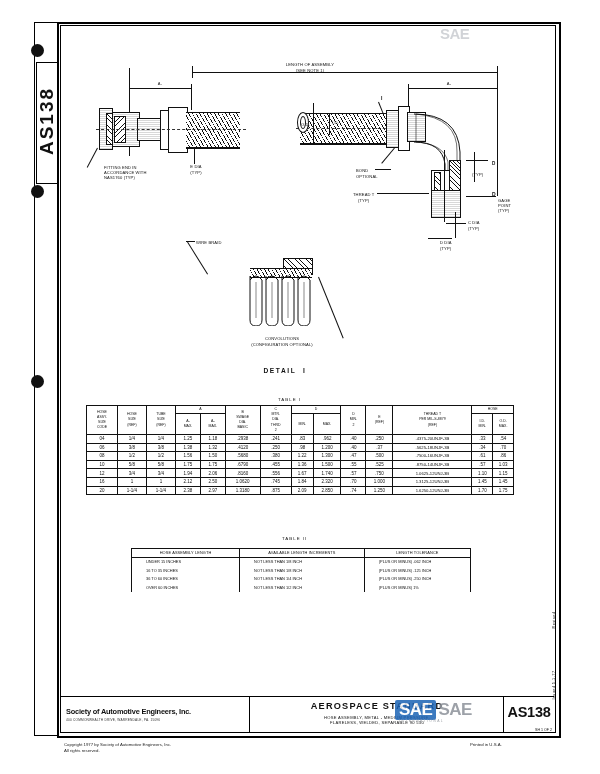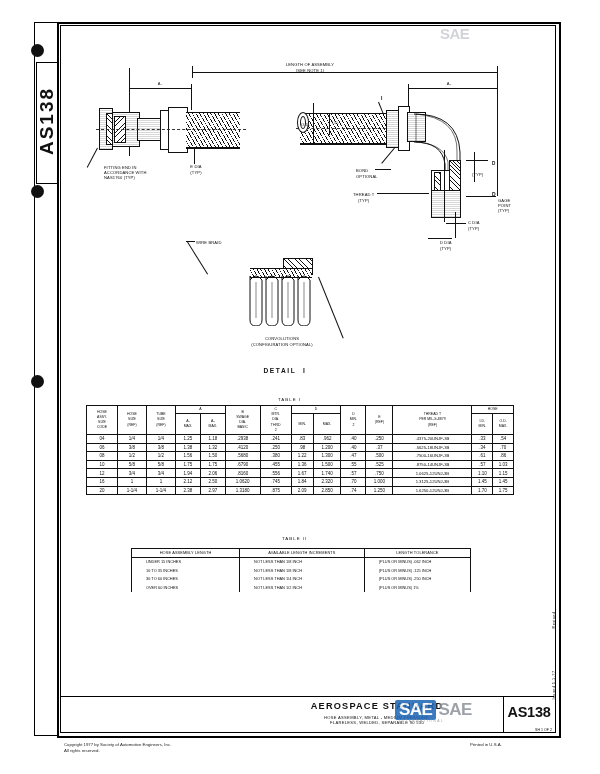--- a/index.html
+++ b/index.html
@@ -533,20 +533,24 @@
             <td class="colbox">(PLUS OR MINUS)  1%</td>
           </tr>
         </tbody>
     </table>
   </div>
 
   <div class="rmargin" style="left:527px;top:600px;width:52px;">Revised</div>
   <div class="rmargin" style="left:520px;top:664px;width:66px;">Issued  5-1-77</div>
 
   <div class="titleblock">
+    <div class="tb-cell tb-sae">
+      <div class="sae-name">Society of Automotive Engineers, Inc.</div>
+      <div class="sae-addr">400 COMMONWEALTH DRIVE, WARRENDALE, PA. 15096</div>
+    </div>
     <div class="tb-cell tb-mid">
       <div class="as-title">AEROSPACE    STANDARD</div>
       <div class="as-sub">HOSE ASSEMBLY, METAL - MEDIUM PRESSURE,</div>
       <div class="as-sub" style="top:23px;">FLARELESS, WELDED, SEPARABLE 90 530</div>
     </div>
     <div class="tb-cell tb-no">
       <div class="as-num">AS138</div>
       <div class="sh-of">SH 1 OF 2</div>
     </div>
   </div>

